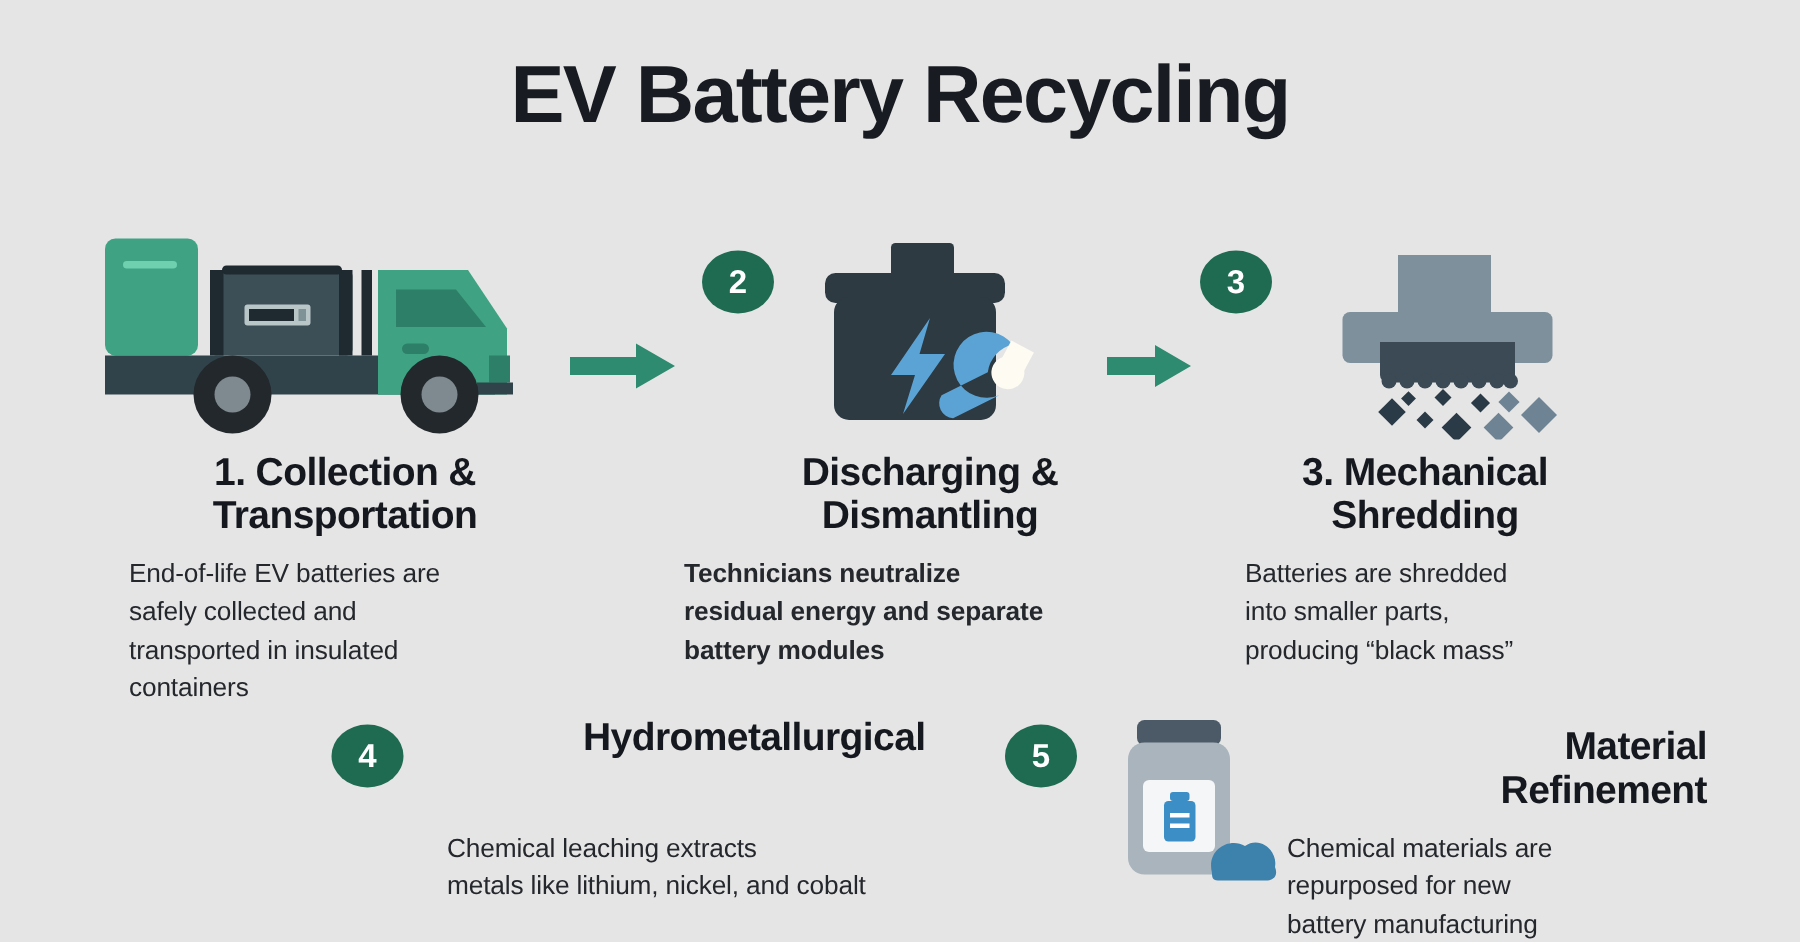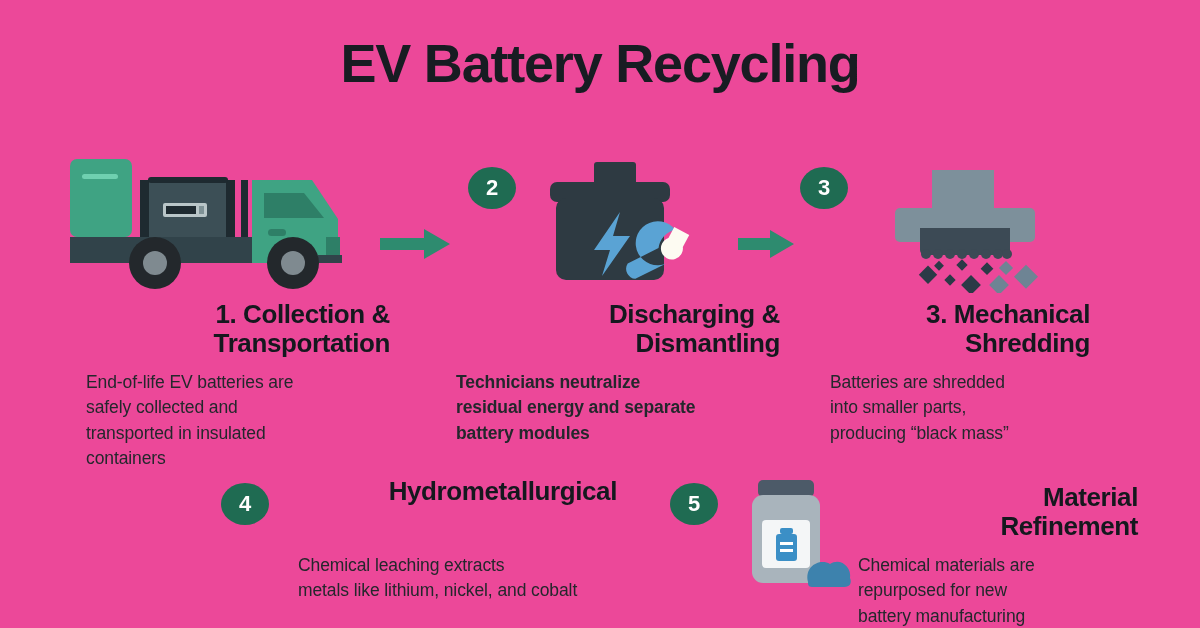--- a/index.html
+++ b/index.html
@@ -11,21 +11,21 @@
     height: 628px;
     overflow: hidden;
     background: #FDFBF2;
     font-family: "Liberation Sans", sans-serif;
     position: relative;
   }
   #canvas {
     position: relative;
     width: 1200px;
     height: 628px;
-    background: #ec4899;
+    background: #e5e5e5;
     overflow: hidden;
   }
 
   
   #page-title {
     position: absolute;
     left: 0;
     top: 34px;
     width: 1200px;
     text-align: center;
@@ -36,21 +36,21 @@
     line-height: 1.1;
   }
 
   .step-heading {
     position: absolute;
     font-size: 26px;
     font-weight: bold;
     color: #15181E;
     line-height: 1.12;
     letter-spacing: -0.4px;
-    text-align: right;
+    text-align: center;
   }
   .step-body {
     position: absolute;
     font-size: 17.5px;
     color: #24272C;
     line-height: 1.45;
     letter-spacing: -0.1px;
   }
 
   

